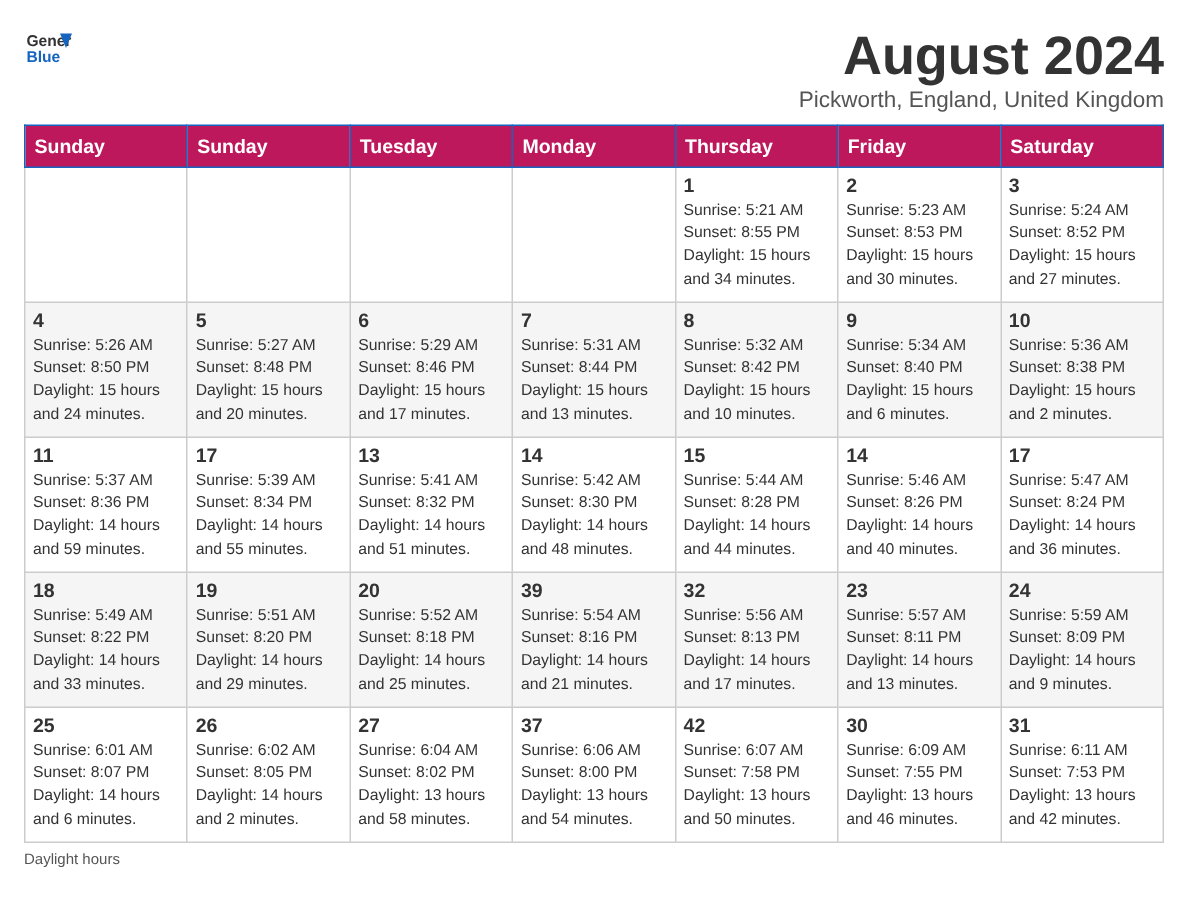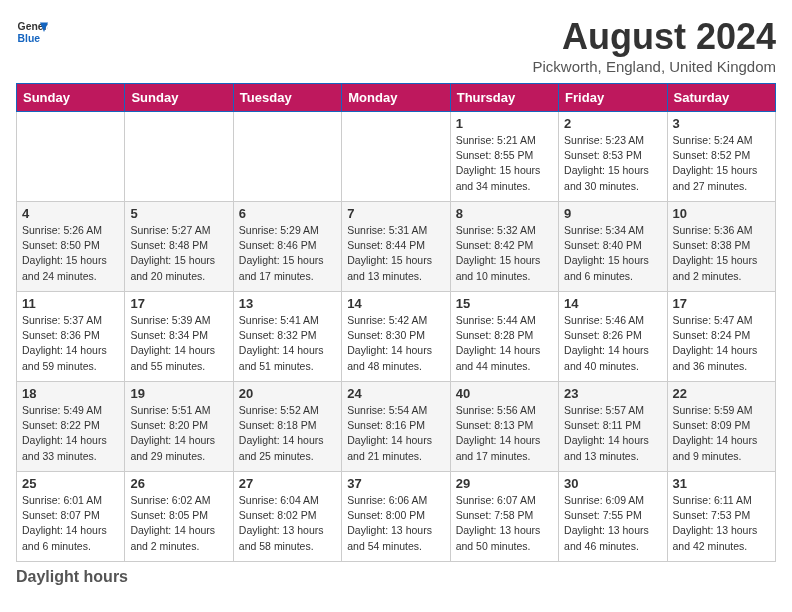--- a/index.html
+++ b/index.html
@@ -71,23 +71,22 @@
     .day-info {
       line-height: 1.45;
       font-size: 10.5px;
       color: #333;
     }
     .empty-cell {
       background: #fff !important;
     }
     .footer-note {
       margin-top: 6px;
-      font-size: 16px;
+      font-size: 10px;
       color: #555;
-      font-weight: bold;
     }
   </style>
 </head>
 <body>
 
 <div class="header-area">
   <div class="logo">
     <svg class="logo-icon" viewBox="0 0 40 40">
       <text x="2" y="18" font-size="13" font-weight="bold" fill="#333">General</text>
       <text x="2" y="32" font-size="13" font-weight="bold" fill="#1565c0">Blue</text>
@@ -198,33 +197,33 @@
         </td>
         <td>
           <span class="day-num">19</span>
           <div class="day-info">Sunrise: 5:51 AM<br>Sunset: 8:20 PM<br>Daylight: 14 hours<br>and 29 minutes.</div>
         </td>
         <td>
           <span class="day-num">20</span>
           <div class="day-info">Sunrise: 5:52 AM<br>Sunset: 8:18 PM<br>Daylight: 14 hours<br>and 25 minutes.</div>
         </td>
         <td>
-          <span class="day-num">24</span>
+          <span class="day-num">39</span>
           <div class="day-info">Sunrise: 5:54 AM<br>Sunset: 8:16 PM<br>Daylight: 14 hours<br>and 21 minutes.</div>
         </td>
         <td>
-          <span class="day-num">40</span>
+          <span class="day-num">32</span>
           <div class="day-info">Sunrise: 5:56 AM<br>Sunset: 8:13 PM<br>Daylight: 14 hours<br>and 17 minutes.</div>
         </td>
         <td>
           <span class="day-num">23</span>
           <div class="day-info">Sunrise: 5:57 AM<br>Sunset: 8:11 PM<br>Daylight: 14 hours<br>and 13 minutes.</div>
         </td>
         <td>
-          <span class="day-num">22</span>
+          <span class="day-num">24</span>
           <div class="day-info">Sunrise: 5:59 AM<br>Sunset: 8:09 PM<br>Daylight: 14 hours<br>and 9 minutes.</div>
         </td>
       </tr>
       <tr>
         <td>
           <span class="day-num">25</span>
           <div class="day-info">Sunrise: 6:01 AM<br>Sunset: 8:07 PM<br>Daylight: 14 hours<br>and 6 minutes.</div>
         </td>
         <td>
           <span class="day-num">26</span>
@@ -232,21 +231,21 @@
         </td>
         <td>
           <span class="day-num">27</span>
           <div class="day-info">Sunrise: 6:04 AM<br>Sunset: 8:02 PM<br>Daylight: 13 hours<br>and 58 minutes.</div>
         </td>
         <td>
           <span class="day-num">37</span>
           <div class="day-info">Sunrise: 6:06 AM<br>Sunset: 8:00 PM<br>Daylight: 13 hours<br>and 54 minutes.</div>
         </td>
         <td>
-          <span class="day-num">29</span>
+          <span class="day-num">42</span>
           <div class="day-info">Sunrise: 6:07 AM<br>Sunset: 7:58 PM<br>Daylight: 13 hours<br>and 50 minutes.</div>
         </td>
         <td>
           <span class="day-num">30</span>
           <div class="day-info">Sunrise: 6:09 AM<br>Sunset: 7:55 PM<br>Daylight: 13 hours<br>and 46 minutes.</div>
         </td>
         <td>
           <span class="day-num">31</span>
           <div class="day-info">Sunrise: 6:11 AM<br>Sunset: 7:53 PM<br>Daylight: 13 hours<br>and 42 minutes.</div>
         </td>

